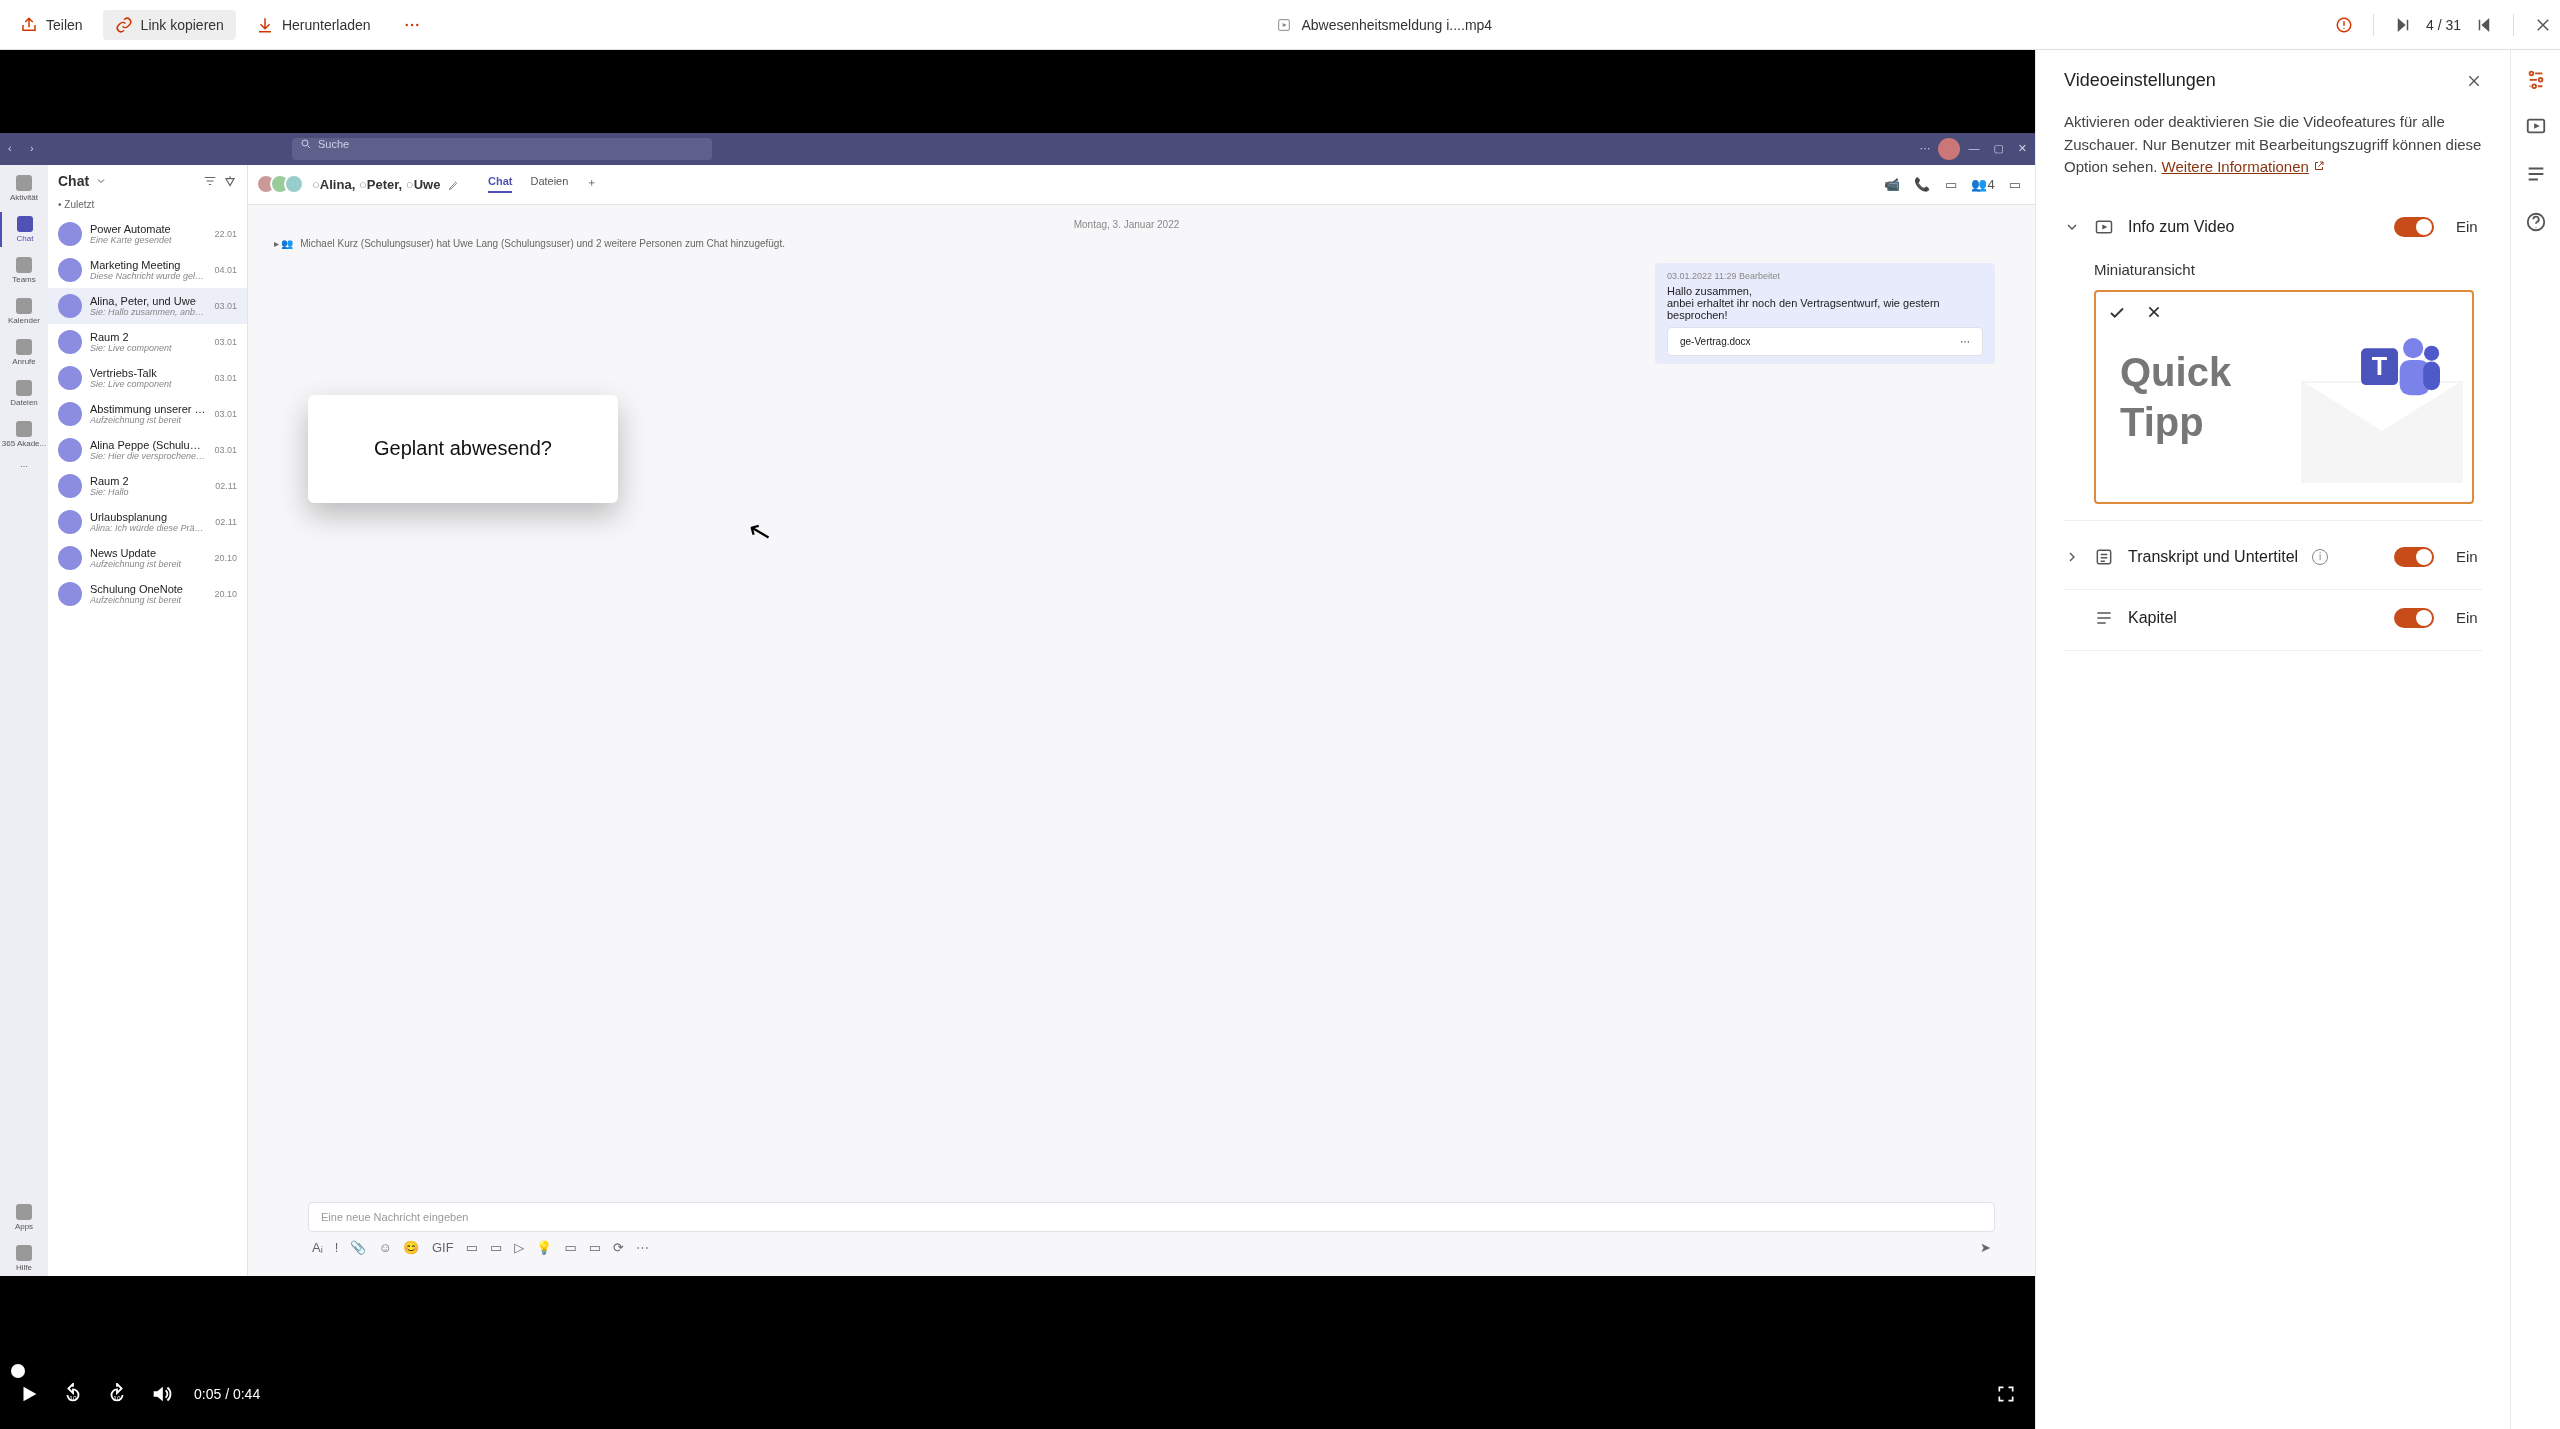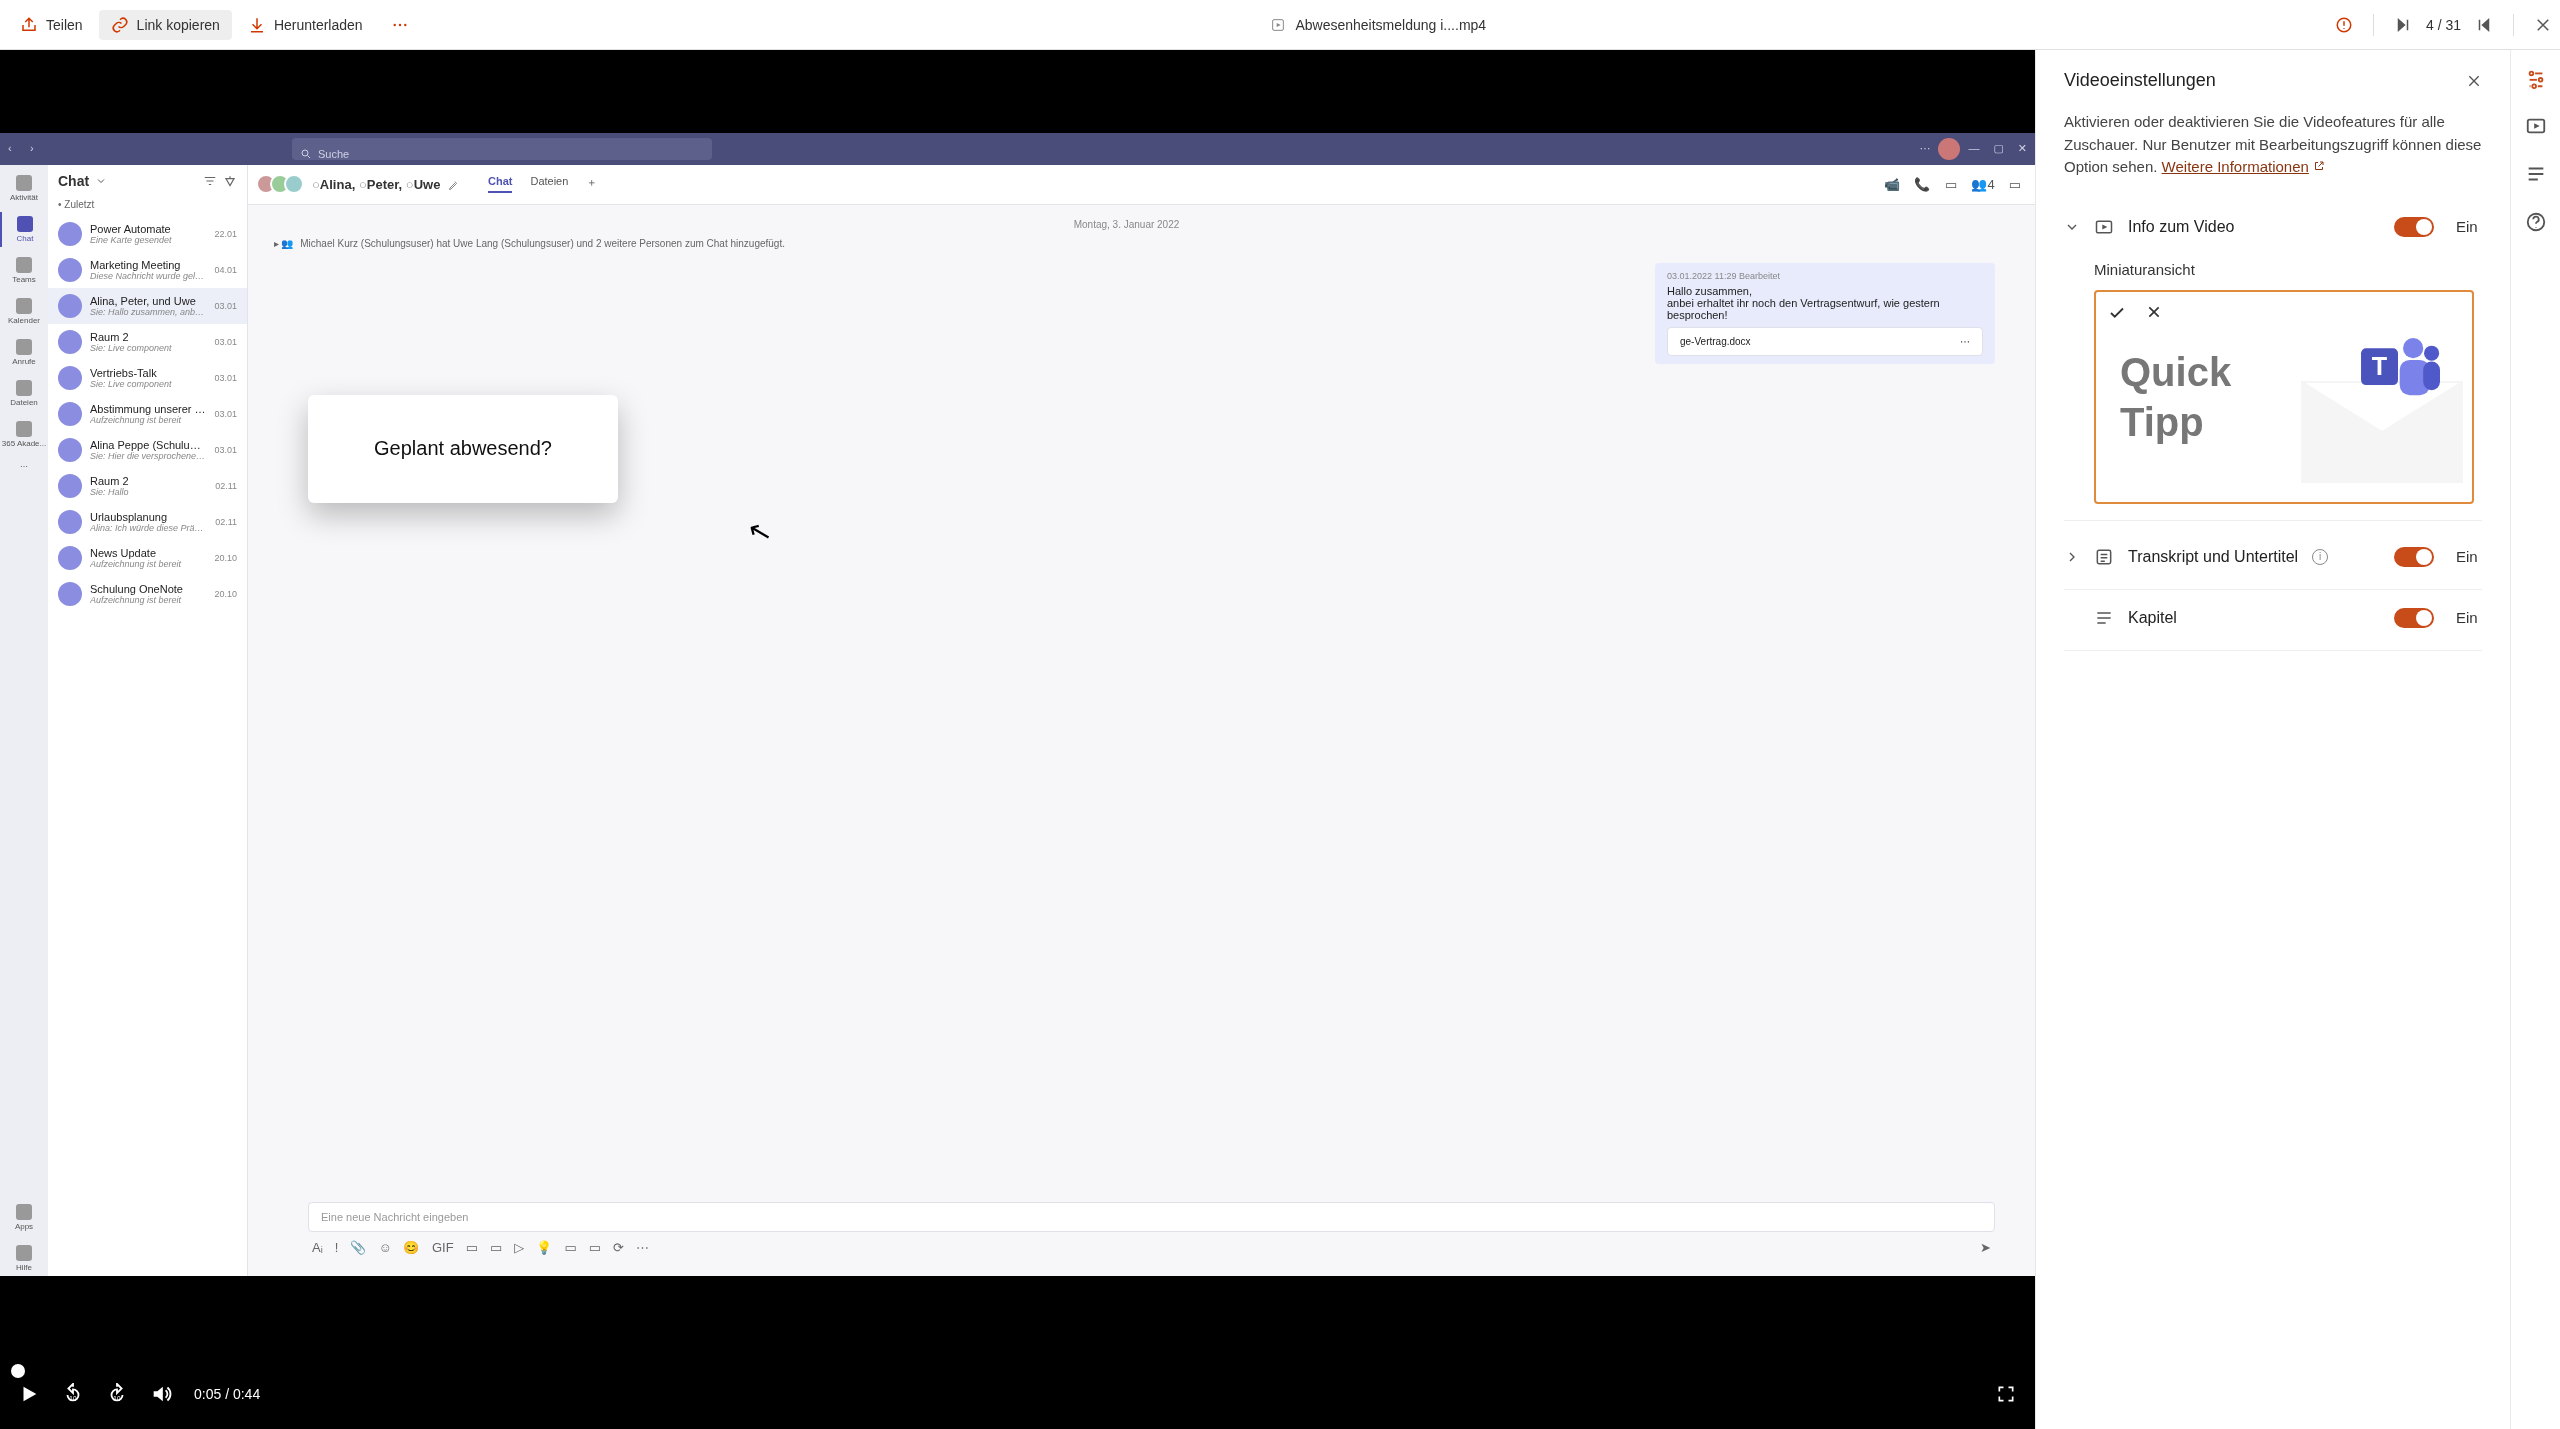--- a/index.html
+++ b/index.html
@@ -1,39 +1,39 @@
 <!DOCTYPE html>
 <html><head>
 <meta charset="utf-8">
 <style>
 * { margin: 0; padding: 0; box-sizing: border-box; font-family: "Segoe UI", -apple-system, sans-serif; }
 html, body { width: 100%; height: 100%; background: #fff; overflow: hidden; }
 
 
 .top-toolbar { height: 50px; display: flex; align-items: center; border-bottom: 1px solid #e0e0e0; padding: 0 8px; }
 .tb-group { display: flex; align-items: center; gap: 4px; }
-.tb-group.left { flex: 0 0 auto; }
+.tb-group.left { flex: 0 0 auto; gap: 8px; }
 .tb-group.center { flex: 1; justify-content: center; gap: 8px; }
 .tb-group.right { flex: 0 0 auto; gap: 14px; }
 .tb-btn { display: flex; align-items: center; gap: 8px; padding: 6px 12px; border-radius: 4px; cursor: pointer; font-size: 14px; color: #333; }
 .tb-btn.active { background: #eee; }
 .tb-icon { width: 18px; height: 18px; display: inline-flex; align-items: center; justify-content: center; }
 .tb-sep { width: 1px; height: 22px; background: #ddd; margin: 0 6px; }
 .orange { color: #d13800; }
 .file-title { display: flex; align-items: center; gap: 8px; font-size: 14px; color: #333; }
 
 
 .main { display: flex; height: calc(100% - 50px); }
 .video-area { flex: 1; display: flex; flex-direction: column; background: #000; position: relative; min-width: 0; }
 .video-canvas { flex: 1; display: flex; align-items: center; justify-content: center; position: relative; overflow: hidden; }
 
 
 .teams-shot { width: 100%; aspect-ratio: 1.78; max-height: 100%; background: #f0f0f0; position: relative; overflow: hidden; font-size: 11px; color: #333; }
 .teams-titlebar { height: 32px; background: #4a4d7a; display: flex; align-items: center; padding: 0 8px; gap: 8px; }
-.teams-search { flex: 0 0 420px; margin-left: 240px; height: 22px; background: #5d608a; border-radius: 4px; display: flex; align-items: flex-end; padding: 0 8px; color: #cfd0e6; font-size: 11px; gap: 6px; }
+.teams-search { flex: 0 0 420px; margin-left: 240px; height: 22px; background: #5d608a; border-radius: 4px; display: flex; align-items: flex-start; padding: 0 8px; color: #cfd0e6; font-size: 11px; gap: 6px; }
 .teams-titlebar .spacer { flex: 1; }
 .teams-win-btns { display: flex; gap: 14px; color: #cfd0e6; }
 .teams-avatar-sm { width: 22px; height: 22px; border-radius: 50%; background: #c77; }
 .teams-body { display: flex; height: calc(100% - 32px); background: #f7f7f9; }
 .teams-rail { width: 48px; background: #edeef3; display: flex; flex-direction: column; align-items: center; padding-top: 6px; gap: 6px; font-size: 8px; color: #555; }
 .rail-item { display: flex; flex-direction: column; align-items: center; gap: 2px; padding: 4px 0; width: 100%; }
 .rail-item.active { border-left: 2px solid #4f52b2; color: #4f52b2; }
 .rail-icon { width: 16px; height: 16px; background: #999; border-radius: 3px; }
 .rail-item.active .rail-icon { background: #4f52b2; }
 .rail-spacer { flex: 1; }

